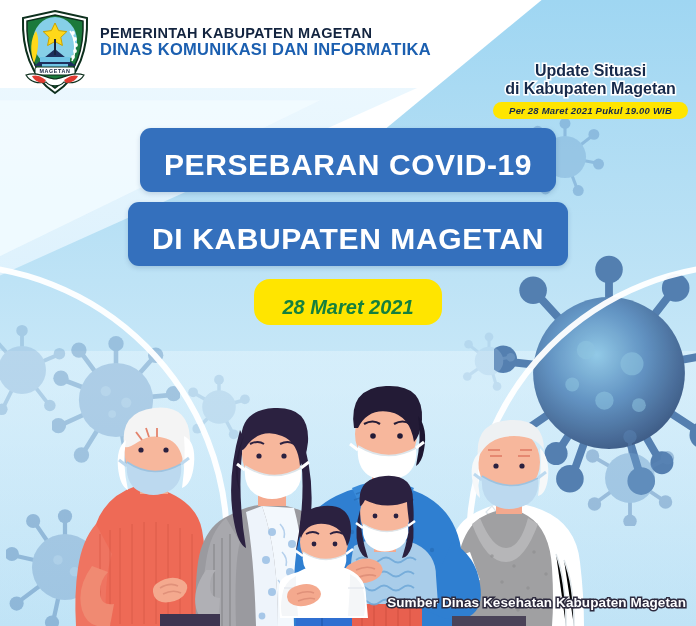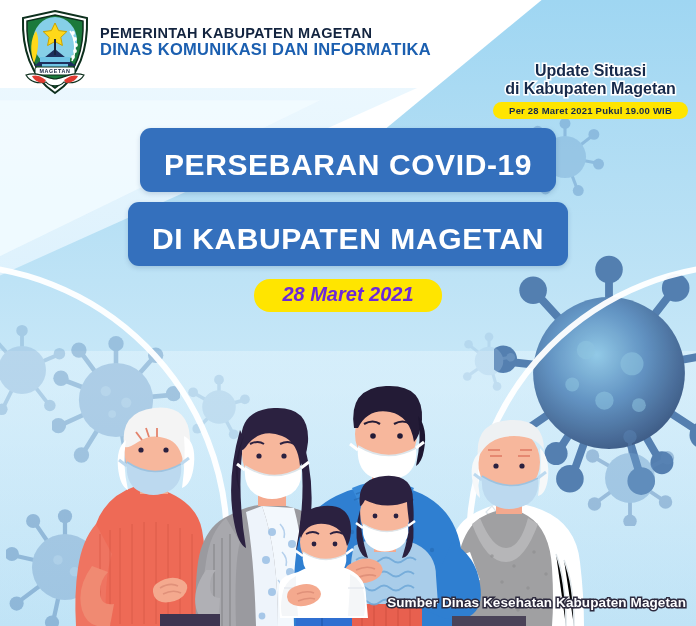--- a/index.html
+++ b/index.html
@@ -78,37 +78,37 @@
   }
 
   .update-wrap { position:absolute; right:8px; top:38px; text-align:center;margin-top:24px; }
   .update-l1, .update-l2 {
     font-size:16px; font-weight:bold; color:#16294a; line-height:1.12;
     -webkit-text-stroke:3px #ffffff; paint-order: stroke fill;
   }
   .update-l2 { font-size:16px; }
   .update-badge {
     display:inline-block; margin-top:4px; background:#ffe500; color:#16294a;
-    font-size:9.5px; font-weight:bold; 
+    font-size:9.5px; font-weight:bold; font-style:italic;
     padding:3px 16px; border-radius:10px; letter-spacing:.2px;
   }
 
   
   .title-block { position:absolute; left:0; top:128px; width:100%; text-align:center; }
   .title-bar {
     display:inline-block; background:#3470bd; color:#ffffff;
     border-radius:11px; font-weight:bold; letter-spacing:.6px;
     padding:20px 24px 10px; box-shadow:0 2px 5px rgba(20,60,110,.18);
   }
   .title-bar-1 { font-size:30px; }
   .title-bar-2 { font-size:30px; margin-top:10px; }
   .date-pill {
-    display:inline-block; margin-top:13px; background:#ffe500; color:#6d28d9;
+    display:inline-block; margin-top:13px; background:#ffe500; color:#15803d;
     font-size:20px; font-weight:bold; font-style:italic;
-    padding:4px 28px 6px; border-radius:16px;
+    padding:17px 28px 6px; border-radius:16px;
   }
 
   
   .illus { position:absolute; left:0; bottom:0; width:696px; height:260px; }
   .illus svg { display:block; width:100%; height:100%; }
 
   .source {
     position:absolute; right:10px; bottom:16px;
     font-size:13.5px; font-weight:bold; color:#ffffff;
     -webkit-text-stroke:3px #2d2a3e; paint-order: stroke fill;

